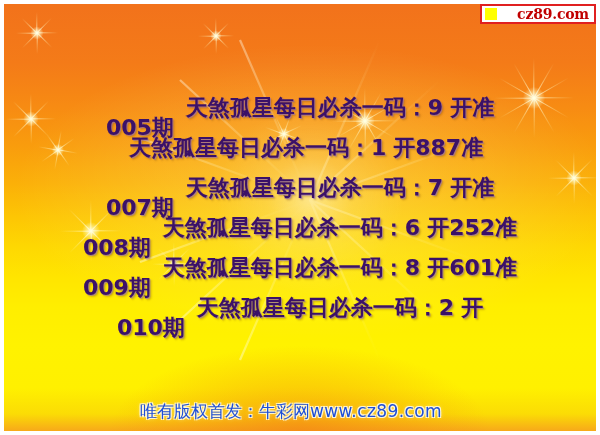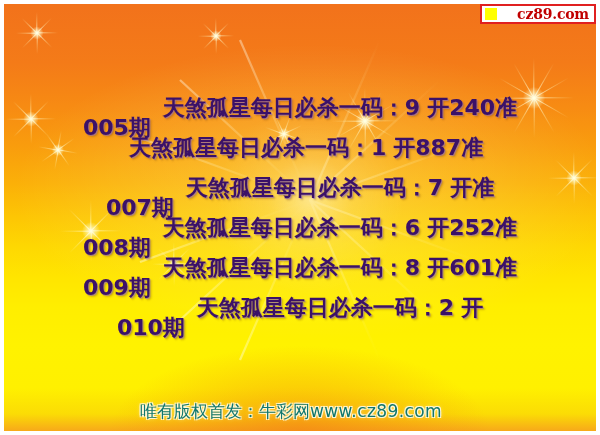--- a/index.html
+++ b/index.html
@@ -190,21 +190,21 @@
     left: 0;
     top: 400px;
     width: 600px;
     text-align: center;
     padding-right: 18px;
     box-sizing: border-box;
     z-index: 20;
     font-family: "DejaVu Sans", "Liberation Sans", sans-serif;
     font-size: 17px;
     font-weight: 400;
-    color: #0f766e;
+    color: #1d4ed8;
     white-space: nowrap;
     text-shadow:
       -1px -1px 0 rgba(255,248,215,0.95),
        1px -1px 0 rgba(255,248,215,0.95),
       -1px  1px 0 rgba(255,248,215,0.95),
        1px  1px 0 rgba(255,248,215,0.95),
        0 0 4px rgba(255,250,220,0.8);
   }
   .footer .fl { display:inline-block; }
   .footer .url {
@@ -391,21 +391,20 @@
 
   <div class="rows">
 
     <div class="row">
       <span class="seg issue">005期</span>
       <span class="gap-a"></span>
       <span class="seg label">天煞孤星每日必杀一码：</span>
       <span class="seg kill">9</span>
       <span class="gap-b"></span>
       <span class="seg open">开</span>
-      <span class="seg result">240</span>
       <span class="seg acc">准</span>
     </div>
 
     <div class="row">
       <span class="gap-a"></span>
       <span class="seg label">天煞孤星每日必杀一码：</span>
       <span class="seg kill">1</span>
       <span class="gap-b"></span>
       <span class="seg open">开</span>
       <span class="seg result">887</span>

